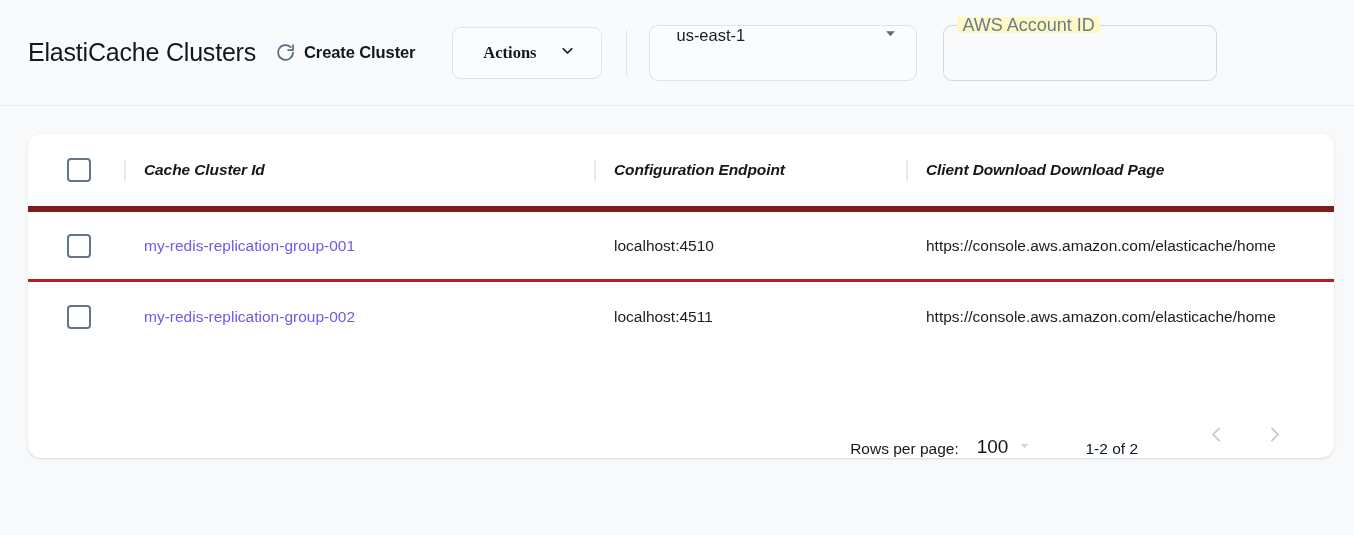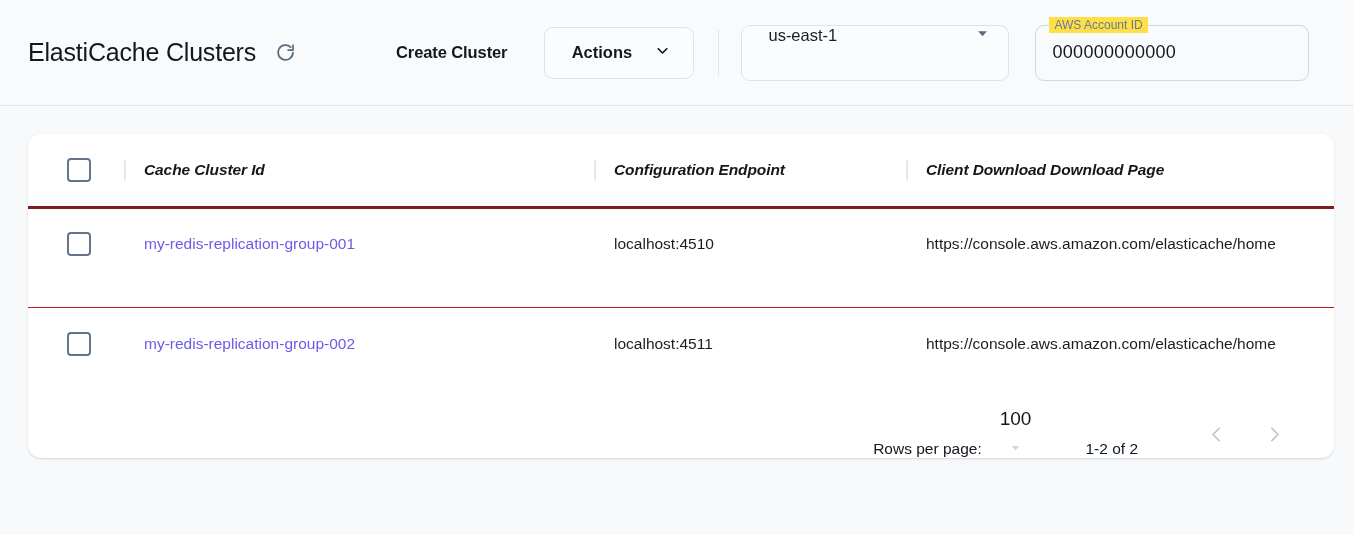--- a/index.html
+++ b/index.html
@@ -45,21 +45,20 @@
     justify-content: center;
     border: none;
     background: transparent;
     cursor: pointer;
     border-radius: 50%;
     flex: none;
   }
   .refresh-btn svg { display: block; }
 
   .create-btn {
-    margin-left: 92px;
     font-size: 16.5px;
     font-weight: 700;
     color: #15171c;
     background: transparent;
     border: none;
     font-family: inherit;
     cursor: pointer;
     white-space: nowrap;
     padding: 8px 4px;
     letter-spacing: -0.1px;
@@ -70,21 +69,21 @@
     height: 52px;
     min-width: 150px;
     padding: 0 18px 0 22px;
     background: #fbfcfd;
     border: 1px solid #dfe3e9;
     border-radius: 9px;
     display: flex;
     align-items: center;
     justify-content: center;
     gap: 22px;
-    font-family: Liberation Sans, sans-serif;
+    font-family: Liberation Serif, serif;
     font-size: 16.5px;
     font-weight: 700;
     color: #15171c;
     cursor: pointer;
     white-space: nowrap;
   }
 
   .vdivider {
     width: 1px;
     height: 46px;
@@ -123,22 +122,22 @@
     inset: 0;
     border: 1px solid #d3d8e0;
     border-radius: 9px;
     pointer-events: none;
   }
   .acct-legend {
     position: absolute;
     top: -8px;
     left: 14px;
     padding: 0 5px;
-    background: #fde047;
-    font-size: 12px;
+    background: #fef9c3;
+    font-size: 18px;
     color: #6b7a90;
     white-space: nowrap;
     line-height: 16px;
   }
   .acct-value {
     position: absolute;
     left: 17px;
     top: 0;
     height: 100%;
     display: flex;
@@ -165,22 +164,22 @@
   }
 
   .row {
     display: flex;
     align-items: center;
     height: 73px;
     padding-left: 0;
     white-space: nowrap;
   }
   .row.headrow { height: 72px; }
-  .row.datarow { border-top: 3px solid #7f1d1d; }
-  .row.datarow + .row.datarow { border-top: 1px solid #b91c1c; margin-top: 28px; }
+  .row.datarow { border-top: 6px solid #7f1d1d; }
+  .row.datarow + .row.datarow { border-top: 3px solid #b91c1c; }
 
   .c-check {
     width: 96px;
     flex: none;
     display: flex;
     align-items: center;
     justify-content: center;
     padding-left: 6px;
   }
 
@@ -249,21 +248,20 @@
   .rpp-label {
     font-size: 15.5px;
     color: #15171c;
   }
   .rpp-select {
     margin-left: 18px;
     display: flex;
     align-items: center;
     gap: 10px;
     cursor: pointer;
-    flex-direction: column;
   }
   .rpp-value {
     font-size: 19px;
     color: #15171c;
   }
   .range {
     margin-left: 54px;
     font-size: 15.5px;
     color: #0f172a;
   }
@@ -314,21 +312,20 @@
     <span>
       <svg width="15" height="15" viewBox="0 0 24 24">
         <polygon points="5,8.5 19,8.5 12,16.5" fill="#5b6b80"></polygon>
       </svg>
     </span>
   </div>
 
   <div class="acct-field">
     <div class="acct-outline"></div>
     <div class="acct-legend">AWS Account ID</div>
-    <div class="acct-value">000000000000</div>
   </div>
 
 </div>
 
 <div class="content">
   <div class="card">
 
     <div class="row headrow">
       <div class="c-check">
         <div class="chk"></div>

